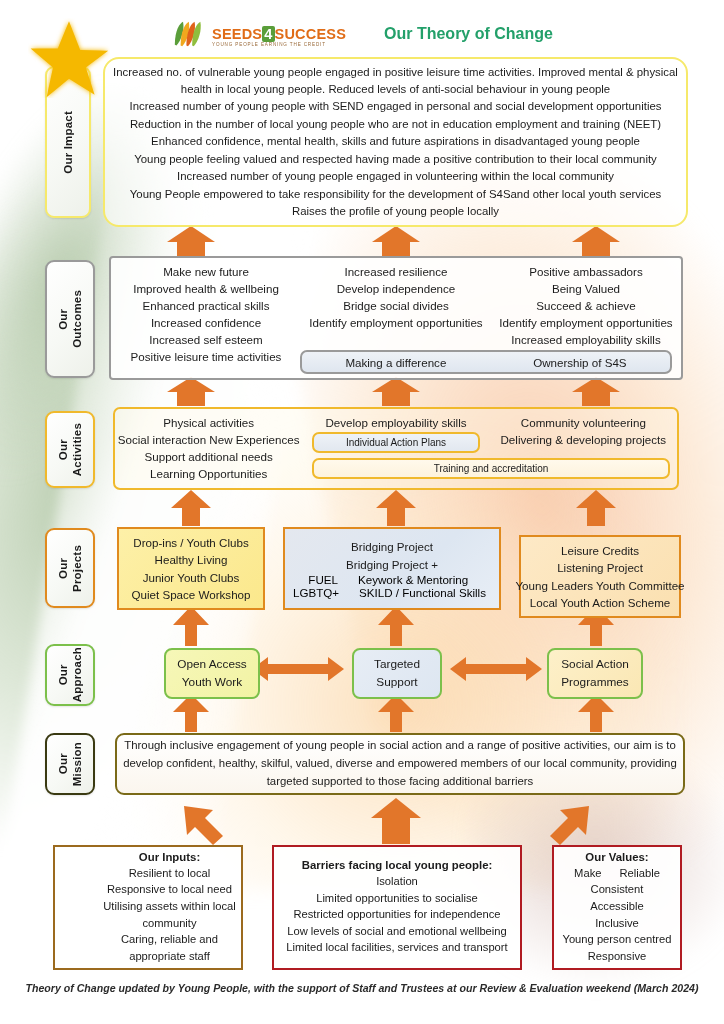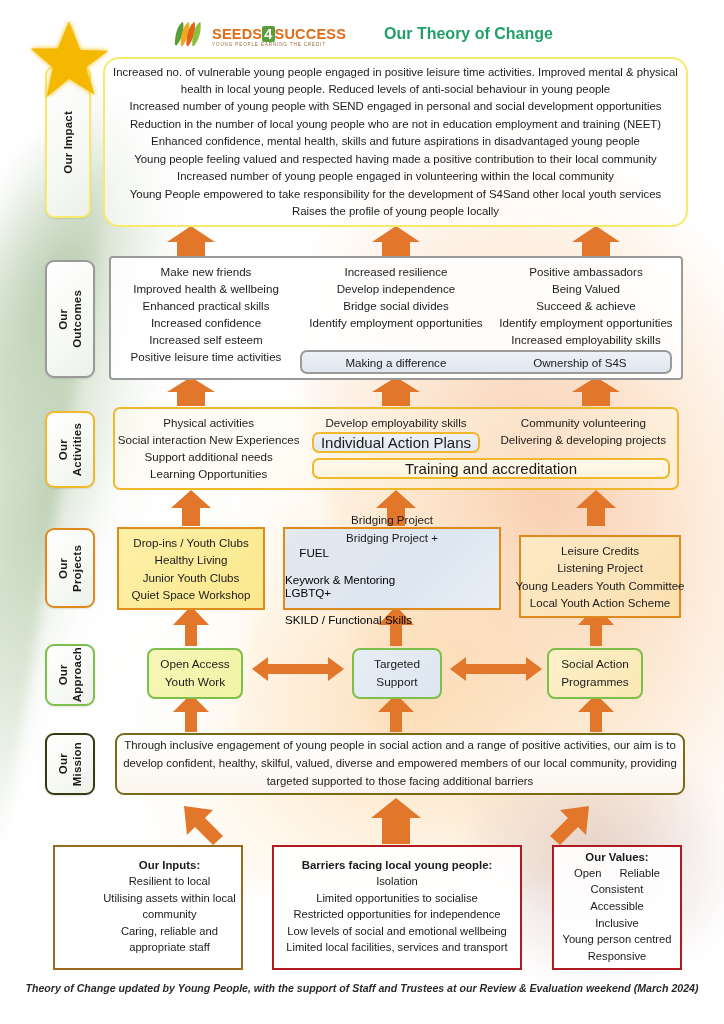--- a/index.html
+++ b/index.html
@@ -111,47 +111,47 @@
   #outcomes-sub { left: 300px; top: 350px; width: 372px; height: 24px; z-index: 6; }
 
   
   #activities-box { left: 113px; top: 407px; width: 566px; height: 83px;
                     border: 2.5px solid #f0b92c; border-radius: 7px;
                     background: rgba(255,248,230,0.35); }
   .sub-yellow {
     position: absolute; border: 2.5px solid #f0b92c; border-radius: 7px;
     background: linear-gradient(180deg, #eef2f7 0%, #e2e8f0 100%);
     display: flex; align-items: center; justify-content: center;
-    font-size: 15px; color: #1b1b1b; z-index: 6;
+    font-size: 10px; color: #1b1b1b; z-index: 6;
   }
   #iap-sub   { left: 312px; top: 432px; width: 168px; height: 21px; }
   #train-sub { left: 312px; top: 458px; width: 358px; height: 21px;
                background: linear-gradient(180deg, #fff9ec 0%, #fdf3dd 100%); }
 
   
   .proj { position: absolute; z-index: 4; border-radius: 0;
           display: flex; flex-direction: column; align-items: center; justify-content: center; }
   #proj-left   { left: 117px; top: 527px; width: 148px; height: 83px;
                  border: 2.5px solid #e08a1e;
                  background: linear-gradient(135deg, #fdf0a8 0%, #fbe88c 100%); }
   #proj-mid    { left: 283px; top: 527px; width: 218px; height: 83px;
                  border: 2.5px solid #e08a1e;
                  background: linear-gradient(135deg, #e4e8ef 0%, #dde6f1 60%, #e8eef6 100%); }
   #proj-right  { left: 519px; top: 527px; width: 162px; height: 83px;
                  border: 2.5px solid #e08a1e;
                  background: linear-gradient(135deg, #fde9c6 0%, #fbe0b0 100%); margin-top: 8px; }
   .proj .ln { font-weight: normal; line-height: 1.5; }
-  .kv { display: flex; width: 100%; justify-content: center; gap: 14px; align-items: flex-start; flex-direction: column; }
+  .kv { display: flex; width: 100%; justify-content: center; gap: 20px; align-items: flex-end; }
   .kv .k { min-width: 44px; text-align: right; font-size: 11.6px; }
   .kv .v { min-width: 132px; text-align: left; font-size: 11.6px; }
 
   
   .appr { position: absolute; z-index: 4; border-radius: 8px; border: 2.5px solid #7cc04b;
           display: flex; flex-direction: column; align-items: center; justify-content: center; }
-  #appr-left  { left: 147px; top: 648px; width: 96px; height: 51px;
+  #appr-left  { left: 164px; top: 648px; width: 96px; height: 51px;
                 background: linear-gradient(135deg, #f6f7b8 0%, #f2f3a4 100%); }
   #appr-mid   { left: 352px; top: 648px; width: 90px; height: 51px;
                 background: linear-gradient(135deg, #e7edf5 0%, #dde6f1 100%); }
   #appr-right { left: 547px; top: 648px; width: 96px; height: 51px;
                 background: linear-gradient(135deg, #fdf0c9 0%, #fae7b4 100%); }
   .appr .ln { font-size: 11.8px; line-height: 1.5; }
 
   
   #mission-box { left: 115px; top: 733px; width: 570px; height: 62px;
                  border: 2.5px solid #7a6a18; border-radius: 9px;
@@ -285,21 +285,21 @@
         <div class="ln">Young people feeling valued and respected having made a positive contribution to their local community</div>
         <div class="ln">Increased number of young people engaged in volunteering within the local community</div>
         <div class="ln">Young People empowered to take responsibility for the development of S4Sand other local youth services</div>
         <div class="ln">Raises the profile of young people locally</div>
       </div>
   </div>
 
   <div class="box" id="outcomes-box">
     <div class="cols3">
       <div class="col" id="outcomes-c1">
-          <div class="ln">Make new friends</div>
+          <div class="ln">Make new future</div>
           <div class="ln">Improved health &amp; wellbeing</div>
           <div class="ln">Enhanced practical skills</div>
           <div class="ln">Increased confidence</div>
           <div class="ln">Increased self esteem</div>
           <div class="ln">Positive leisure time activities</div>
         </div>
       <div class="col" id="outcomes-c2">
           <div class="ln">Increased resilience</div>
           <div class="ln">Develop independence</div>
           <div class="ln">Bridge social divides</div>
@@ -386,38 +386,39 @@
         <div class="ln">Through inclusive engagement of young people in social action and a range of positive activities, our aim is to</div>
         <div class="ln">develop confident, healthy, skilful, valued, diverse and empowered members of our local community, providing</div>
         <div class="ln">targeted supported to those facing additional barriers</div>
       </div>
   </div>
 
   <div class="bottom-box" id="inputs-box">
     <div class="hd">Our Inputs:</div>
     <div id="inputs-lines" style="width:100%;">
         <div class="ln">Resilient to local</div>
+        <div class="ln">Responsive to local need</div>
         <div class="ln">Utilising assets within local community</div>
         <div class="ln">Caring, reliable and appropriate staff</div>
       </div>
   </div>
   <div class="bottom-box" id="barriers-box">
     <div class="hd">Barriers facing local young people:</div>
     <div id="barriers-lines" style="width:100%;">
         <div class="ln">Isolation</div>
         <div class="ln">Limited opportunities to socialise</div>
         <div class="ln">Restricted opportunities  for independence</div>
         <div class="ln">Low levels of social and emotional wellbeing</div>
         <div class="ln">Limited local facilities, services and transport</div>
       </div>
   </div>
   <div class="bottom-box" id="values-box">
     <div class="hd">Our Values:</div>
     <div class="vrow">
-      <span class="ln">Open</span>
+      <span class="ln">Make</span>
       <span class="ln">Reliable</span>
     </div>
     <div id="values-lines" style="width:100%;">
         <div class="ln">Consistent</div>
         <div class="ln">Accessible</div>
         <div class="ln">Inclusive</div>
         <div class="ln">Young person centred</div>
         <div class="ln">Responsive</div>
       </div>
   </div>

